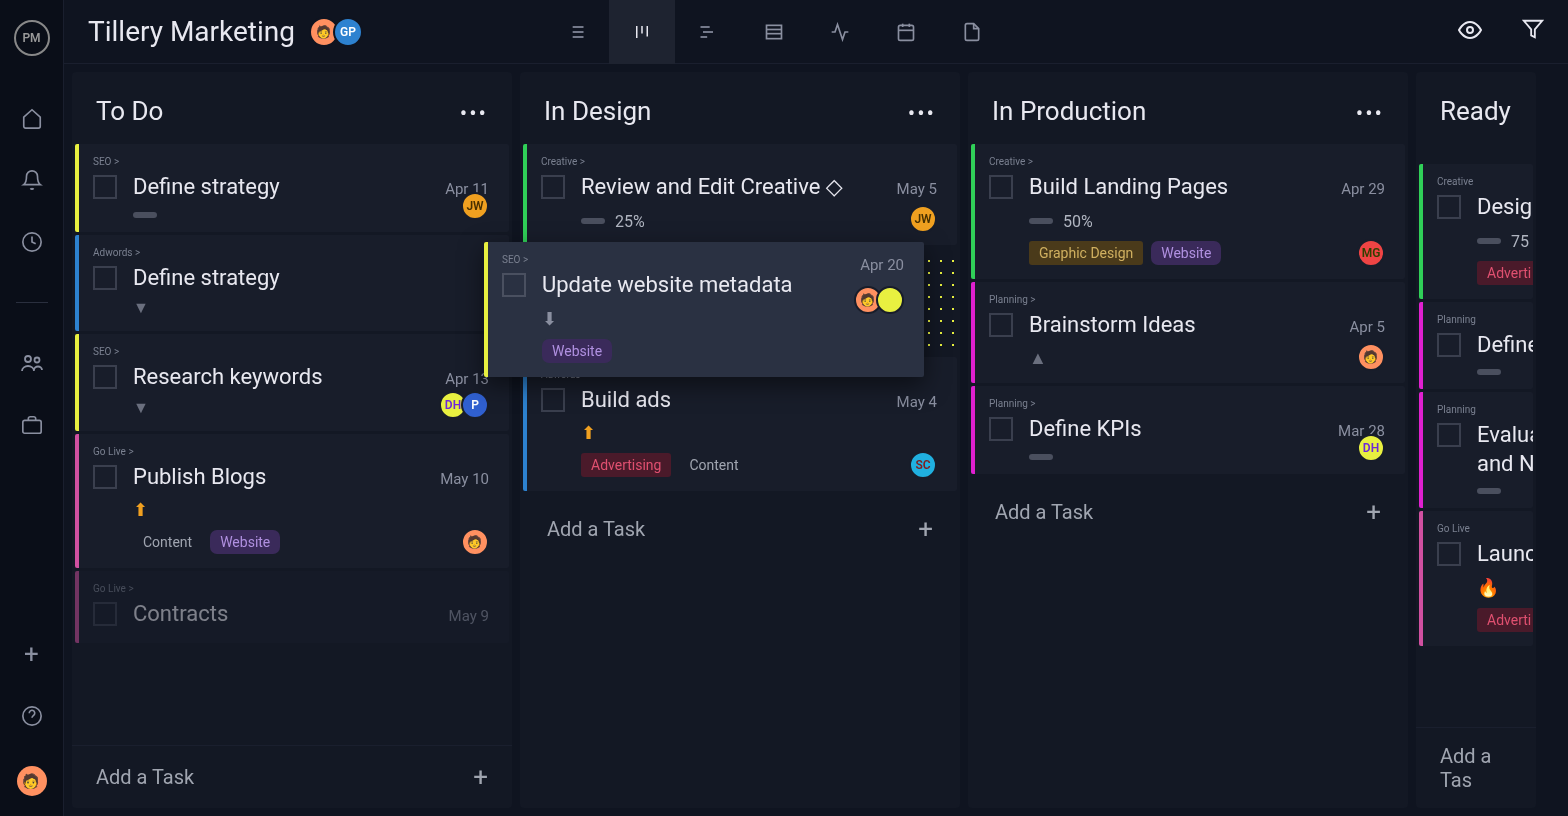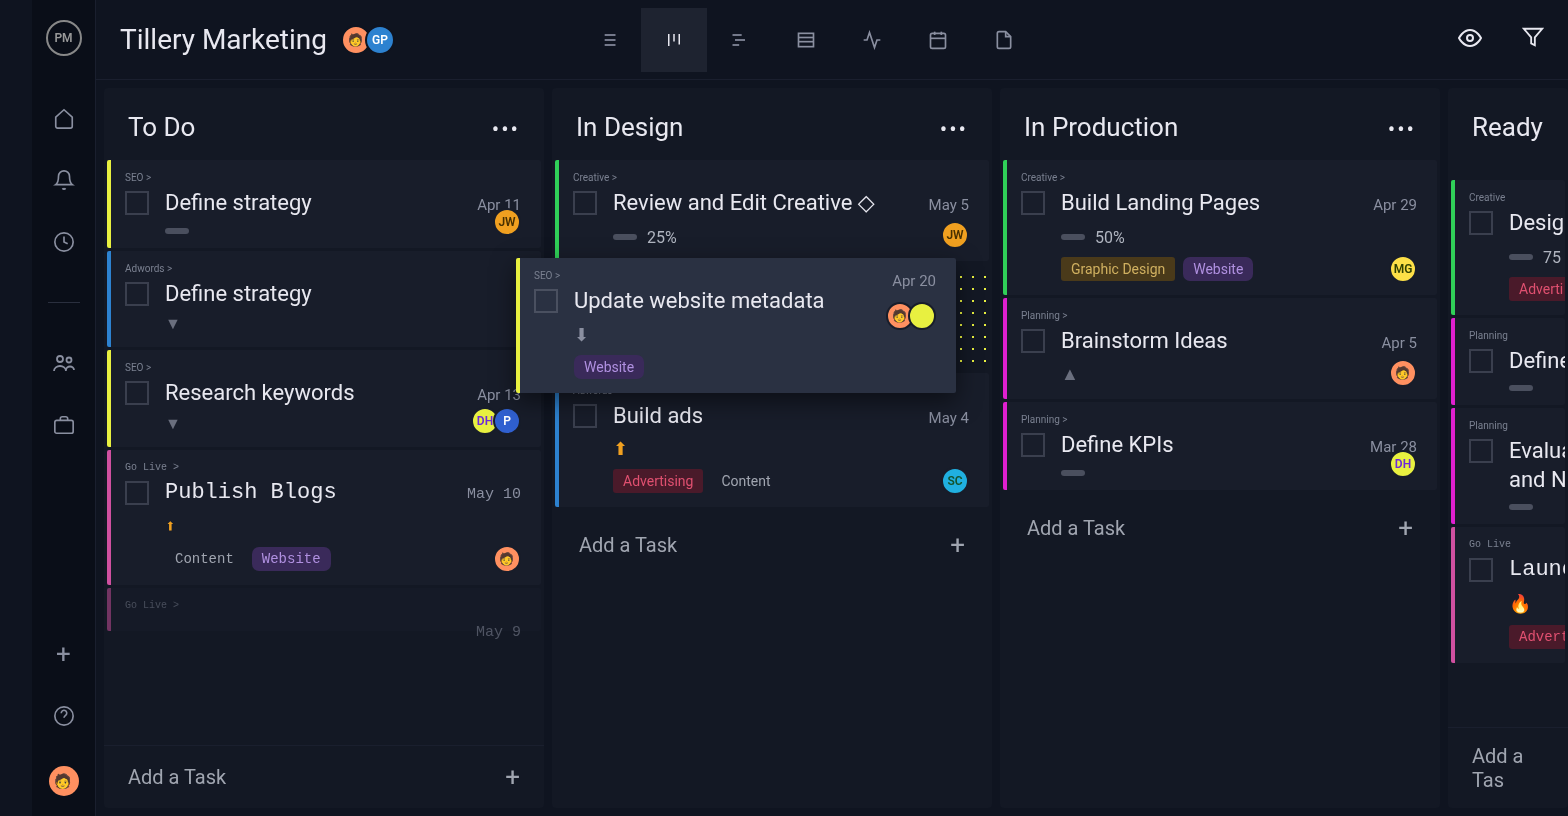--- a/index.html
+++ b/index.html
@@ -13,39 +13,38 @@
 }
 .app { display: flex; height: 100%; }
 .sidebar-nav {
   width: 64px;
   background: #0a0e18;
   border-right: 1px solid #1a1f2e;
   display: flex;
   flex-direction: column;
   align-items: center;
   padding-top: 20px;
-  margin-left: 32px;
 }
 .logo {
   width: 36px; height: 36px;
   border: 2px solid #888;
   border-radius: 50%;
   display: flex; align-items: center; justify-content: center;
   margin-bottom: 50px;
   font-size: 12px; font-weight: 600; color: #999;
 }
 .nav-icons { display: flex; flex-direction: column; gap: 38px; align-items: center; }
 .nav-icon { width: 24px; height: 24px; color: #8a8fa0; cursor: pointer; display:flex; align-items:center; justify-content:center; }
 .nav-divider { width: 32px; height: 1px; background: #2a2f3e; margin: 10px 0; }
 .sidebar-bottom { margin-top: auto; display: flex; flex-direction: column; gap: 38px; align-items: center; padding-bottom: 20px; }
 .avatar-small { width: 30px; height: 30px; border-radius: 50%; background: #ff9060; display:flex; align-items:center; justify-content:center; font-size: 14px;}
 
 .main { flex: 1; display: flex; flex-direction: column; overflow: hidden; }
 .topbar {
-  height: 80px;
+  height: 64px;
   display: flex;
   align-items: center;
   padding: 0 24px;
   border-bottom: 1px solid #1a1f2e;
 }
 .project-title { font-size: 28px; font-weight: 400; color: #e8e8f0; margin-right: 20px; }
 .team-avatars { display: flex; }
 .team-avatars .av { width: 30px; height: 30px; border-radius: 50%; margin-left: -6px; display:flex; align-items:center; justify-content:center; font-size:12px; font-weight:600; border: 2px solid #0f1420; }
 .av1 { background: #ff9060; }
 .av2 { background: #2d82d0; color:#fff; }
@@ -67,21 +66,21 @@
 .card {
   background: #181d2a;
   border-radius: 2px;
   padding: 12px 20px 14px 14px;
   position: relative;
   border-left: 4px solid transparent;
   cursor: pointer;
 }
 .card.yellow { border-left-color: #e8f040; }
 .card.blue { border-left-color: #2d82d0; }
-.card.pink { border-left-color: #d050a0; font-family: Liberation Mono, monospace; }
+.card.pink { border-left-color: #d050a0; }
 .card.magenta { border-left-color: #e020d0; }
 .card.green { border-left-color: #30d058; }
 
 .card-cat { font-size: 10px; color: #7a8090; margin-bottom: 6px; }
 .card-row { display: flex; align-items: flex-start; }
 .card-check { width: 24px; height: 24px; border: 2px solid #3a3f4e; margin-right: 16px; flex-shrink: 0; margin-top: 2px; cursor:pointer; }
 .card-content { flex: 1; }
 .card-title { font-size: 22px; color: #e8e8f0; line-height: 1.3; }
 .card-date { font-size: 15px; color: #8a8fa0; position: absolute; right: 20px; top: 36px; }
 .card-date.nodate-top { top: 14px; }
@@ -93,22 +92,22 @@
 .tag { padding: 4px 10px; border-radius: 3px; font-size: 14px; }
 .tag.website { background: #3a2a5a; color: #b090e0; border-radius: 7px; }
 .tag.content { color: #a0a5b0; }
 .tag.advertising { background: #4a1a2a; color: #e05070; }
 .tag.graphic { background: #4a3a1a; color: #d0b060; }
 .card-avatars { position: absolute; right: 20px; bottom: 12px; display: flex; }
 .av-sm { width: 28px; height: 28px; border-radius: 50%; display:flex; align-items:center; justify-content:center; font-size:12px; font-weight:600; margin-left: -6px; border: 2px solid #181d2a; }
 .av-jw { background: #f0a020; color: #483000; margin-left: 40px; }
 .av-dh { background: #e8f040; color: #6d28d9; }
 .av-p { background: #3060d0; color: #fff; }
-.av-sc { background: #20b0e0; color: #14532d; }
-.av-mg { background: #fde047; color: #304000; }
+.av-sc { background: #20b0e0; color: #7f1d1d; }
+.av-mg { background: #ef4444; color: #304000; }
 .av-face { background: #ff9060; }
 
 .chevron-expand { color: #6a6f7e; font-size: 16px; margin-top: 6px; }
 
 .add-task {
   display: flex; justify-content: space-between; align-items: center;
   padding: 16px 24px;
   font-size: 20px; color: #a0a5b0;
   cursor: pointer;
   border-top: 1px solid #1a1f2e;
@@ -326,20 +325,26 @@
                 </div>
               </div>
             </div>
             <div class="card-date">May 10</div>
             <div class="card-avatars">
                 <div class="av-sm av-face">🧑</div>
               </div>
           </div>
           <div class="card pink" style="opacity:0.5;">
             <div class="card-cat">Go Live &gt;</div>
+            <div class="card-row">
+              <div class="card-check"></div>
+              <div class="card-content">
+                <div class="card-title">Contracts</div>
+              </div>
+            </div>
             <div class="card-date">May 9</div>
           </div>
         </div>
         <div class="add-task">
           <span>Add a Task</span>
           <span style="font-size:26px;">+</span>
         </div>
       </div>
 
       <div class="column">

